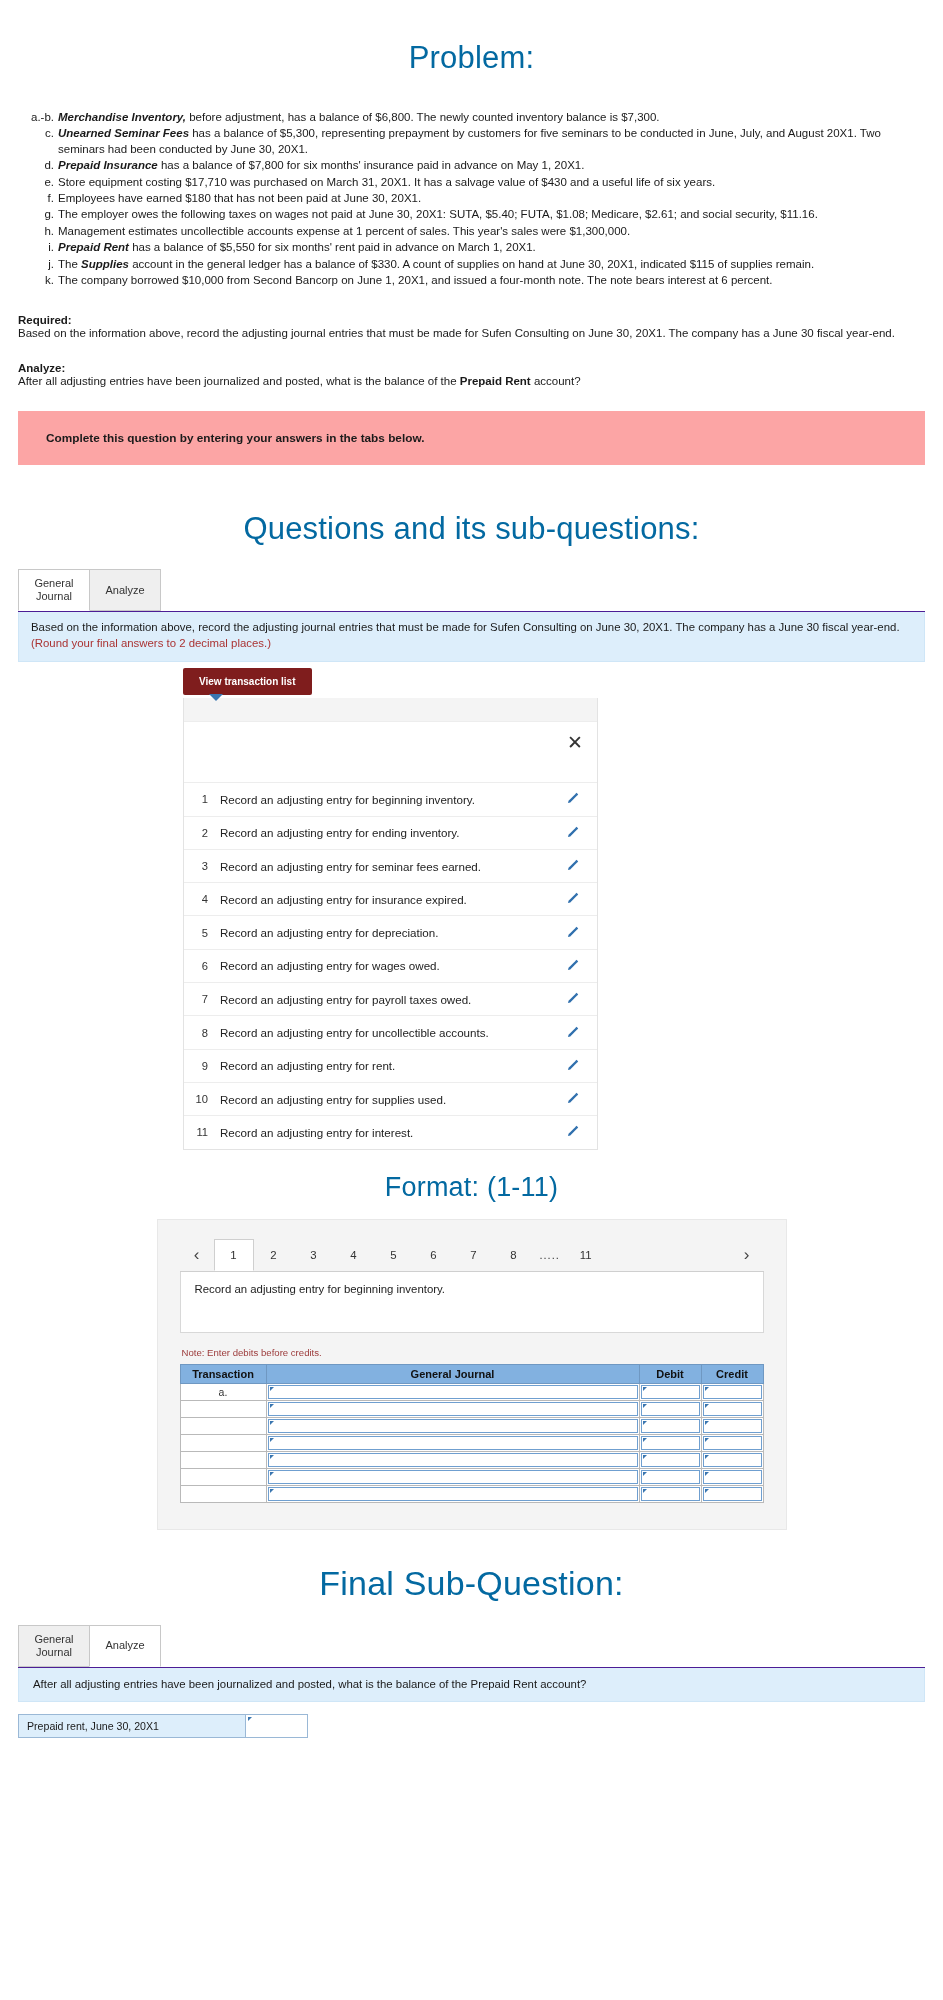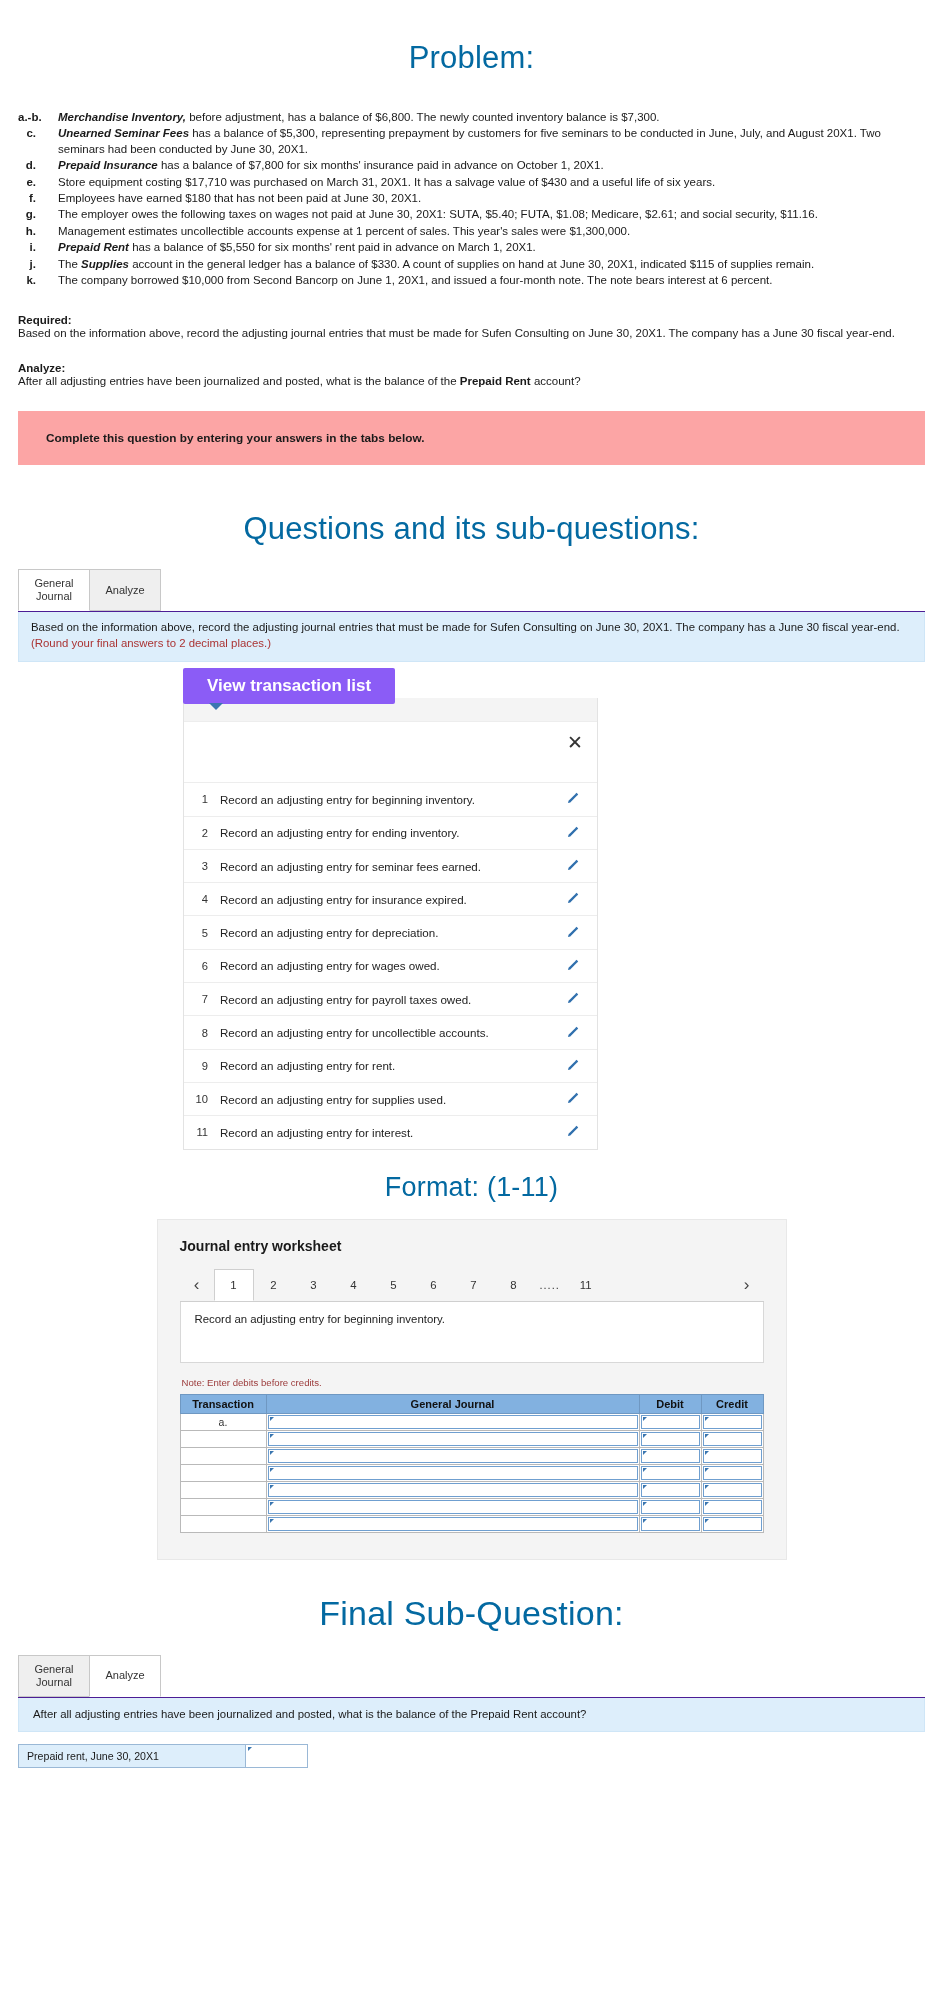--- a/index.html
+++ b/index.html
@@ -31,25 +31,25 @@
   
   .problem-wrap { padding: 0 22px 0 18px; }
   .pitem {
     display: flex;
     font-size: 11.5px;
     line-height: 15.4px;
     color: #1a1a1a;
     margin-bottom: 1px;
   }
   .pitem .lbl {
-    font-weight: bold;
+    font-weight: normal;
     text-align: right;
     flex: 0 0 auto;
     white-space: nowrap;
-    padding-right: 22px;
+    padding-right: 4px;
   }
   .pitem .body { flex: 1 1 auto; }
   .w-ab .lbl { width: 40px; }
   .w-one .lbl { width: 40px; }
   .pitem b.term { font-style: italic; font-weight: bold; }
 
   .req-block { padding: 0 22px 0 18px; margin-top: 26px; }
   .req-title { font-weight: bold; font-size: 11.5px; color:#1a1a1a; }
   .req-text { font-size: 11.5px; line-height: 15.4px; color:#1a1a1a; max-width: 905px;}
   .an-block { padding: 0 22px 0 18px; margin-top: 20px; }
@@ -102,25 +102,25 @@
     line-height: 16px;
     color: #1a1a1a;
     padding: 8px 12px 10px 12px;
   }
   .tab-note .roundnote { color: #a33; text-align: right; }
 
   
   .vtl-row { position: relative; height: 30px; margin-top: 6px; padding-left: 165px; }
   .vtl-btn {
     display: inline-block;
-    background: #8b5cf6;
+    background: #7f1d1d;
     color: #fff;
-    font-size: 17px;
+    font-size: 10px;
     font-weight: bold;
-    padding: 8px 24px;
+    padding: 8px 16px;
     border: none;
     border-radius: 2px;
     position: relative;
   }
   .vtl-btn:after {
     content: "";
     position: absolute;
     left: 26px; bottom: -6px;
     width: 0; height: 0;
     border-left: 7px solid transparent;
@@ -317,21 +317,21 @@
     <div class="pitem w-ab">
       <span class="lbl">a.-b.</span>
       <span class="body"><b class="term">Merchandise Inventory,</b><span> before adjustment, has a balance of $6,800. The newly counted inventory balance is $7,300.</span></span>
     </div>
     <div class="pitem w-one">
       <span class="lbl">c.</span>
       <span class="body"><b class="term">Unearned Seminar Fees</b><span> has a balance of $5,300, representing prepayment by customers for five seminars to be conducted in June, July, and August 20X1. Two seminars had been conducted by June 30, 20X1.</span></span>
     </div>
     <div class="pitem w-one">
       <span class="lbl">d.</span>
-      <span class="body"><b class="term">Prepaid Insurance</b><span> has a balance of $7,800 for six months' insurance paid in advance on October 1, 20X1.</span></span>
+      <span class="body"><b class="term">Prepaid Insurance</b><span> has a balance of $7,800 for six months' insurance paid in advance on May 1, 20X1.</span></span>
     </div>
     <div class="pitem w-one">
       <span class="lbl">e.</span>
       <span class="body">Store equipment costing $17,710 was purchased on March 31, 20X1. It has a salvage value of $430 and a useful life of six years.</span>
     </div>
     <div class="pitem w-one">
       <span class="lbl">f.</span>
       <span class="body">Employees have earned $180 that has not been paid at June 30, 20X1.</span>
     </div>
     <div class="pitem w-one">
@@ -507,21 +507,20 @@
               <path d="M13.2 0.9l1.9 1.9-1.0 1.0-1.9-1.9z" fill="#2f6fad"></path>
             </svg>
           </span>
       </div>
     </div>
   </div>
 
   <h2 class="big-heading h-format">Format:  (1-11)</h2>
 
   <div class="jew-outer">
-    <div class="jew-title">Journal entry worksheet</div>
 
     <div class="jew-tabs">
       <span class="jew-arrow">‹</span>
       <span class="jew-tab active">1</span>
       <span class="jew-tab">2</span>
       <span class="jew-tab">3</span>
       <span class="jew-tab">4</span>
       <span class="jew-tab">5</span>
       <span class="jew-tab">6</span>
       <span class="jew-tab">7</span>

